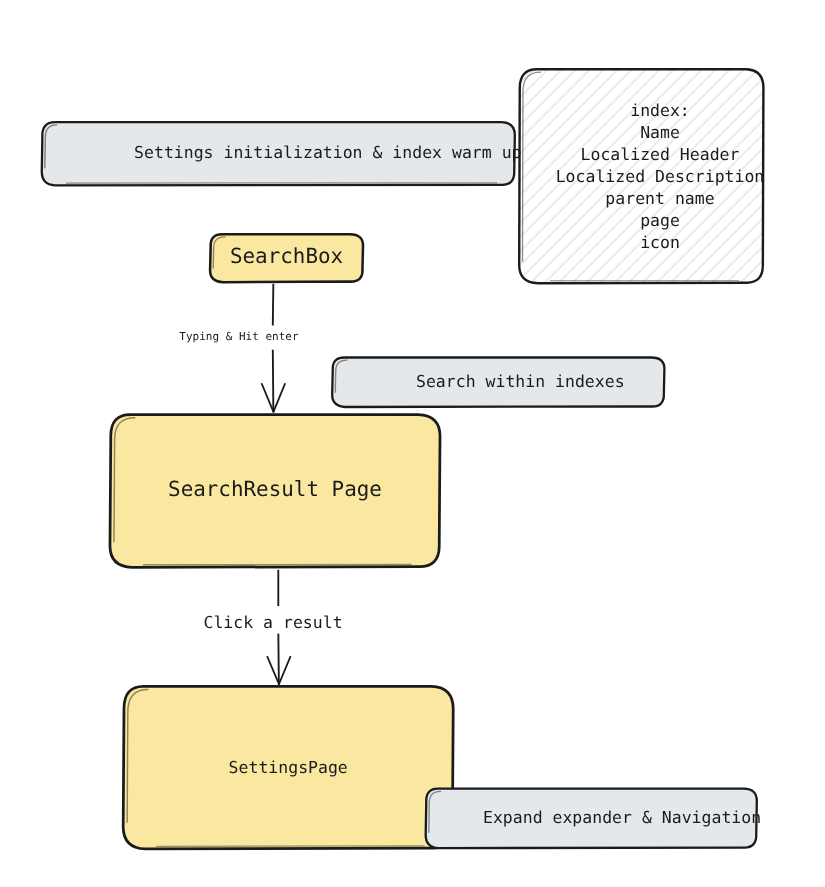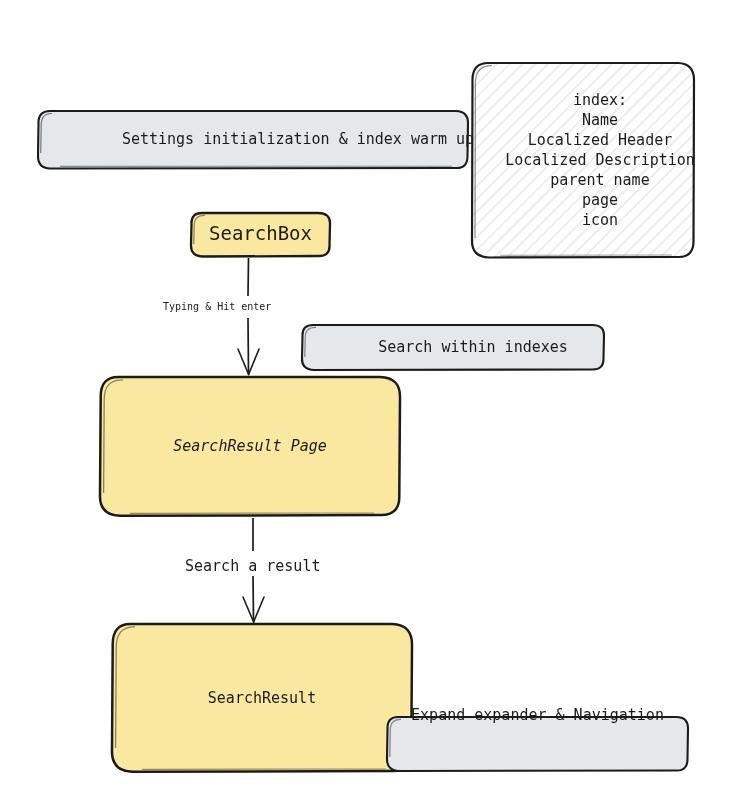--- a/index.html
+++ b/index.html
@@ -136,27 +136,27 @@
   <div class="node-label" style="left:191px; top:212px; width:139px; height:44px;
               display:flex; align-items:center; justify-content:center;
               font-size:19px;">SearchBox</div>
 
   <div class="node-label" style="left:302px; top:324px; width:302px; height:46px;
               display:flex; align-items:center; justify-content:center;
               font-size:15px;padding-left:20px;">Search within indexes</div>
 
   <div class="node-label" style="left:100px; top:376px; width:300px; height:140px;
               display:flex; align-items:center; justify-content:center;
-              font-size:15px;font-style:italic;">SearchResult Page</div>
+              font-size:19px;">SearchResult Page</div>
 
   <div class="node-label" style="left:112px; top:623px; width:300px; height:150px;
               display:flex; align-items:center; justify-content:center;
-              font-size:15px;">SearchResult</div>
+              font-size:15px;">SettingsPage</div>
 
-  <div class="node-label" style="left:387px; top:688px; width:301px; height:55px;
+  <div class="node-label" style="left:387px; top:716px; width:301px; height:55px;
               display:flex; align-items:center; justify-content:center;
-              font-size:15px;">Expand expander &amp; Navigation</div>
+              font-size:15px;padding-left:28px;">Expand expander &amp; Navigation</div>
 
   <div class="edge-label" style="left:160px; top:300px; font-size:10px; padding:1px 3px;">Typing &amp; Hit enter</div>
 
-  <div class="edge-label" style="left:182px; top:556px; font-size:15px; padding:1px 3px;">Search a result</div>
+  <div class="edge-label" style="left:182px; top:556px; font-size:15px; padding:1px 3px;">Click a result</div>
 
 </div>
 
 </body></html>

